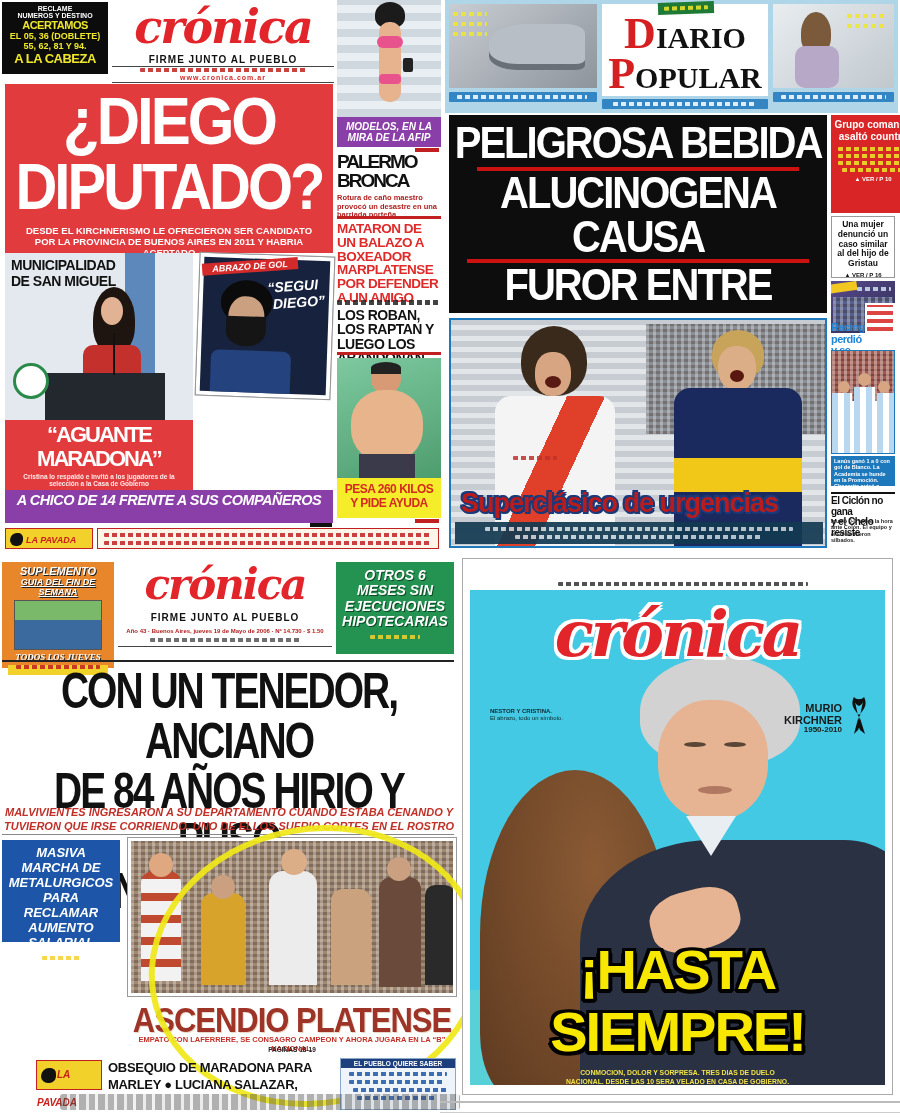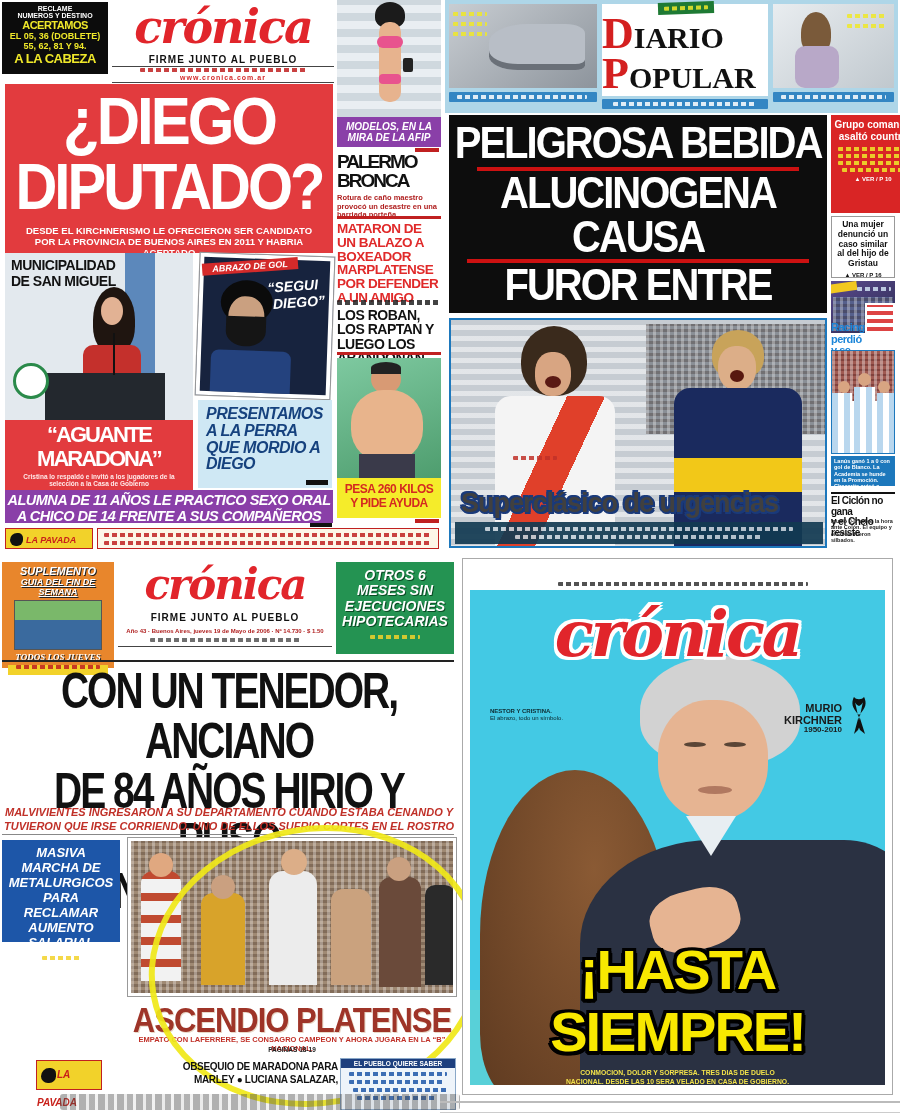--- a/index.html
+++ b/index.html
@@ -90,24 +90,20 @@
     <div class="abs" style="left:198px;top:255px;width:134px;height:142px;background:#17233e;border:4px solid #fff;box-shadow:0 0 0 1px #999;transform:rotate(2deg);box-sizing:border-box;">
       <div class="abs b i w" style="left:-2px;top:2px;width:96px;background:#d42a2a;font-size:9px;text-align:center;transform:rotate(-6deg);padding:1px 0;">ABRAZO DE GOL</div>
       <div class="abs b i w" style="left:64px;top:18px;font-size:14px;transform:rotate(-6deg);">“SEGUI</div>
       <div class="abs b i w" style="left:70px;top:34px;font-size:14px;transform:rotate(-6deg);">DIEGO”</div>
       <div class="abs" style="left:18px;top:22px;width:52px;height:44px;background:#0b0b0b;border-radius:50%;"></div>
       <div class="abs" style="left:26px;top:38px;width:36px;height:44px;background:#caa080;border-radius:45%;"></div>
       <div class="abs" style="left:24px;top:58px;width:40px;height:30px;background:#151515;border-radius:0 0 50% 50%;"></div>
       <div class="abs" style="left:10px;top:92px;width:80px;height:42px;background:#24427e;border-radius:8px 8px 0 0;"></div>
     </div>
 
-    <div class="abs" style="left:198px;top:400px;width:134px;height:88px;background:#cfe8f4;padding:6px 8px;box-sizing:border-box;">
-      <div class="hl i" style="font-size:16px;color:#16427e;letter-spacing:-0.5px;line-height:1.05;">PRESENTAMOS A LA PERRA QUE MORDIO A DIEGO</div>
-      <div class="abs" style="right:4px;bottom:3px;width:22px;height:5px;background:#111;"></div>
-    </div>
 
     <div class="abs hl" style="left:337px;top:152px;width:104px;font-size:19px;">
       <div>PALERMO</div>
       <div>BRONCA</div>
     </div>
     <div class="abs b smalltxt" style="left:337px;top:194px;width:102px;font-size:7.5px;color:#b02020;">Rotura de caño maestro provocó un desastre en una barriada porteña</div>
     <div class="abs" style="left:337px;top:216px;width:104px;height:3px;background:#c02020;"></div>
     <div class="abs hl" style="left:337px;top:222px;width:104px;font-size:13.5px;color:#e02a2a;line-height:1.02;letter-spacing:-0.5px;">MATARON DE UN BALAZO A BOXEADOR MARPLATENSE POR DEFENDER A UN AMIGO</div>
     <div class="abs fp" style="left:337px;top:300px;width:104px;color:#222;height:5px;"></div>
     <div class="abs hl" style="left:337px;top:308px;width:104px;font-size:14px;line-height:1.02;letter-spacing:-0.5px;">LOS ROBAN, LOS RAPTAN Y LUEGO LOS ABANDONAN</div>
@@ -118,21 +114,20 @@
       <div class="abs" style="left:14px;top:32px;width:72px;height:72px;background:#e8b48c;border-radius:45%;"></div>
       <div class="abs" style="left:22px;top:96px;width:56px;height:24px;background:#3a3a4a;"></div>
     </div>
     <div class="abs b c" style="left:337px;top:478px;width:104px;height:40px;background:#f5ec2a;color:#d42a20;font-size:12px;padding-top:4px;box-sizing:border-box;letter-spacing:-0.5px;">
       <div>PESA 260 KILOS</div>
       <div>Y PIDE AYUDA</div>
     </div>
     <div class="abs" style="left:415px;top:519px;width:24px;height:4px;background:#c02020;"></div>
 
     <div class="abs b i c w" style="left:5px;top:490px;width:328px;height:33px;background:#8a3fa8;padding-top:2px;box-sizing:border-box;">
-      <div style="font-size:14.5px;letter-spacing:-0.5px;">ALUMNA DE 11 AÑOS LE PRACTICO SEXO ORAL</div>
       <div style="font-size:14.5px;letter-spacing:-0.5px;">A CHICO DE 14 FRENTE A SUS COMPAÑEROS</div>
     </div>
     <div class="abs" style="left:310px;top:523px;width:22px;height:4px;background:#111;"></div>
 
     <div class="abs" style="left:5px;top:528px;width:434px;height:21px;">
       <div class="abs" style="left:0px;top:0px;width:88px;height:21px;background:#f2d22a;border:1px solid #c02020;box-sizing:border-box;">
         <span class="b i" style="color:#c8201a;font-size:9px;margin-left:20px;line-height:21px;">LA PAVADA</span>
         <span class="abs" style="left:4px;top:4px;width:13px;height:13px;background:#111;border-radius:60% 40% 50% 50%;"></span>
       </div>
       <div class="abs" style="left:92px;top:0px;width:342px;height:21px;border:1px solid #c02020;background:#fdf6e8;box-sizing:border-box;">
@@ -147,21 +142,21 @@
     <div class="abs" style="left:0px;top:0px;width:453px;height:113px;background:#aed6e8;">
       <div class="abs" style="left:4px;top:4px;width:148px;height:84px;background:linear-gradient(140deg,#c8cdd2,#8d949c);overflow:hidden;">
         <div class="abs" style="left:40px;top:20px;width:96px;height:46px;background:#b8bec6;border-radius:40% 20% 10% 30%;box-shadow:inset 0 -6px 0 #6a7078;"></div>
         <div class="abs fp" style="left:4px;top:8px;width:34px;color:#efe82a;"></div>
         <div class="abs fp" style="left:4px;top:18px;width:34px;color:#efe82a;"></div>
         <div class="abs fp" style="left:4px;top:28px;width:34px;color:#efe82a;"></div>
       </div>
       <div class="abs fp" style="left:4px;top:92px;width:148px;height:10px;background:#1d78bc;color:#1d78bc;"></div>
       <div class="abs fp" style="left:12px;top:95px;width:130px;color:#fff;"></div>
 
-      <div class="abs" style="left:157px;top:4px;width:166px;height:92px;background:#fff;">
+      <div class="abs" style="left:157px;top:4px;width:166px;height:92px;background:#fff;text-align:center;">
         <div class="abs" style="left:56px;top:-2px;width:56px;height:12px;background:#1e7a34;transform:rotate(-2deg);">
           <div class="fp" style="margin:4px 6px 0 6px;color:#efe82a;"></div>
         </div>
         <div style="font-family:'Liberation Serif',serif;font-weight:bold;margin-top:10px;line-height:.9;">
           <span style="color:#d42020;font-size:44px;">D</span><span style="font-size:30px;color:#111;">IARIO</span>
         </div>
         <div style="font-family:'Liberation Serif',serif;font-weight:bold;line-height:.9;">
           <span style="color:#d42020;font-size:44px;">P</span><span style="font-size:30px;color:#111;">OPULAR</span>
         </div>
       </div>
@@ -221,21 +216,21 @@
         <div class="abs fp" style="left:52px;top:130px;width:44px;color:#c03028;"></div>
       </div>
 
       <div class="abs" style="left:195px;top:4px;width:180px;height:222px;">
         <div class="abs crowd" style="left:0px;top:0px;width:180px;height:110px;background-color:#8a8f96;"></div>
         <div class="abs" style="left:66px;top:6px;width:52px;height:48px;background:#c8a35a;border-radius:50% 50% 40% 40%;"></div>
         <div class="abs" style="left:72px;top:22px;width:38px;height:44px;background:#dcae88;border-radius:45%;"></div>
         <div class="abs" style="left:84px;top:46px;width:14px;height:12px;background:#58180f;border-radius:50%;"></div>
         <div class="abs" style="left:28px;top:64px;width:128px;height:158px;border-radius:16px 16px 0 0;background:linear-gradient(180deg,#1a2a5e 0 44%,#f2c818 44% 66%,#1a2a5e 66%);"></div>
       </div>
-      <div class="abs b" style="left:10px;top:168px;width:360px;font-size:27px;color:#404040;letter-spacing:-1px;text-shadow:-2px 0 0 #1a3a7a,2px 0 0 #1a3a7a,0 -2px 0 #1a3a7a,0 2px 0 #1a3a7a,2px 2px 0 #1a3a7a,-2px -2px 0 #1a3a7a;">Superclásico de urgencias</div>
+      <div class="abs b" style="left:10px;top:168px;width:360px;font-size:27px;color:#b91c1c;letter-spacing:-1px;text-shadow:-2px 0 0 #1a3a7a,2px 0 0 #1a3a7a,0 -2px 0 #1a3a7a,0 2px 0 #1a3a7a,2px 2px 0 #1a3a7a,-2px -2px 0 #1a3a7a;">Superclásico de urgencias</div>
       <div class="abs" style="left:4px;top:202px;width:368px;height:22px;background:#123a52;opacity:.92;">
         <div class="fp" style="margin:5px 30px 0 30px;color:#dfe8ee;"></div>
         <div class="fp" style="margin:4px 60px 0 60px;color:#dfe8ee;"></div>
       </div>
     </div>
 
     <div class="abs b" style="left:386px;top:322px;width:64px;font-size:11px;color:#1d86d8;line-height:1.05;letter-spacing:-0.5px;">
       <div>Racing perdió</div>
       <div>y se complica</div>
     </div>
@@ -313,21 +308,21 @@
     <div class="abs b c smalltxt" style="left:130px;top:480px;width:324px;font-size:7.5px;color:#c03028;">EMPATO CON LAFERRERE, SE CONSAGRO CAMPEON Y AHORA JUGARA EN LA “B” NACIONAL.</div>
     <div class="abs b c" style="left:130px;top:490px;width:324px;font-size:6.5px;color:#222;">PAGINAS 18-19</div>
 
     <div class="abs" style="left:148px;top:270px;width:324px;height:268px;border:6px solid rgba(240,232,24,.92);border-radius:50%;transform:rotate(-10deg);"></div>
 
     <div class="abs" style="left:2px;top:502px;width:454px;height:58px;">
       <div class="abs" style="left:34px;top:2px;width:66px;height:30px;background:#f2d22a;border:1px solid #c02020;box-sizing:border-box;">
         <span class="b i" style="color:#c8201a;font-size:10px;margin-left:20px;line-height:28px;">LA PAVADA</span>
         <span class="abs" style="left:4px;top:7px;width:15px;height:15px;background:#111;border-radius:60% 40% 50% 50%;"></span>
       </div>
-      <div class="abs b" style="left:106px;top:2px;width:230px;font-size:10px;line-height:1.3;letter-spacing:-0.3px;text-align:right;">
+      <div class="abs b" style="left:106px;top:2px;width:230px;font-size:13px;line-height:1.3;letter-spacing:-0.3px;">
         <div>OBSEQUIO DE MARADONA PARA</div>
         <div>MARLEY ● LUCIANA SALAZAR,</div>
       </div>
       <div class="abs" style="left:338px;top:0px;width:116px;height:52px;background:#eef4fa;border:1px solid #8aa8c8;box-sizing:border-box;">
         <div class="b c w" style="background:#1d3f7e;font-size:6.5px;padding:1px 0;">EL PUEBLO QUIERE SABER</div>
         <div class="fp" style="margin:4px 8px 0 8px;color:#1d56a8;"></div>
         <div class="fp" style="margin:4px 12px 0 8px;color:#1d56a8;"></div>
         <div class="fp" style="margin:4px 8px 0 12px;color:#1d56a8;"></div>
         <div class="fp" style="margin:4px 20px 0 16px;color:#1d56a8;"></div>
       </div>

